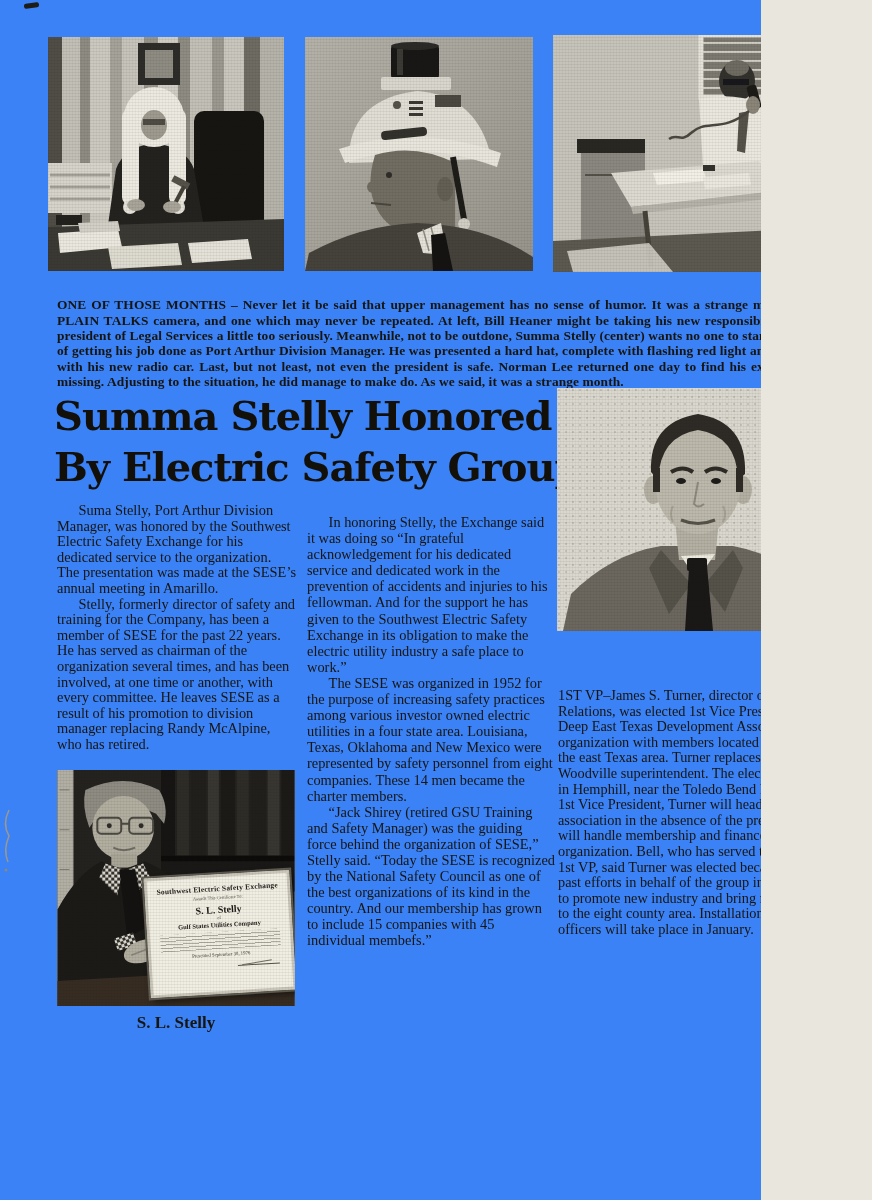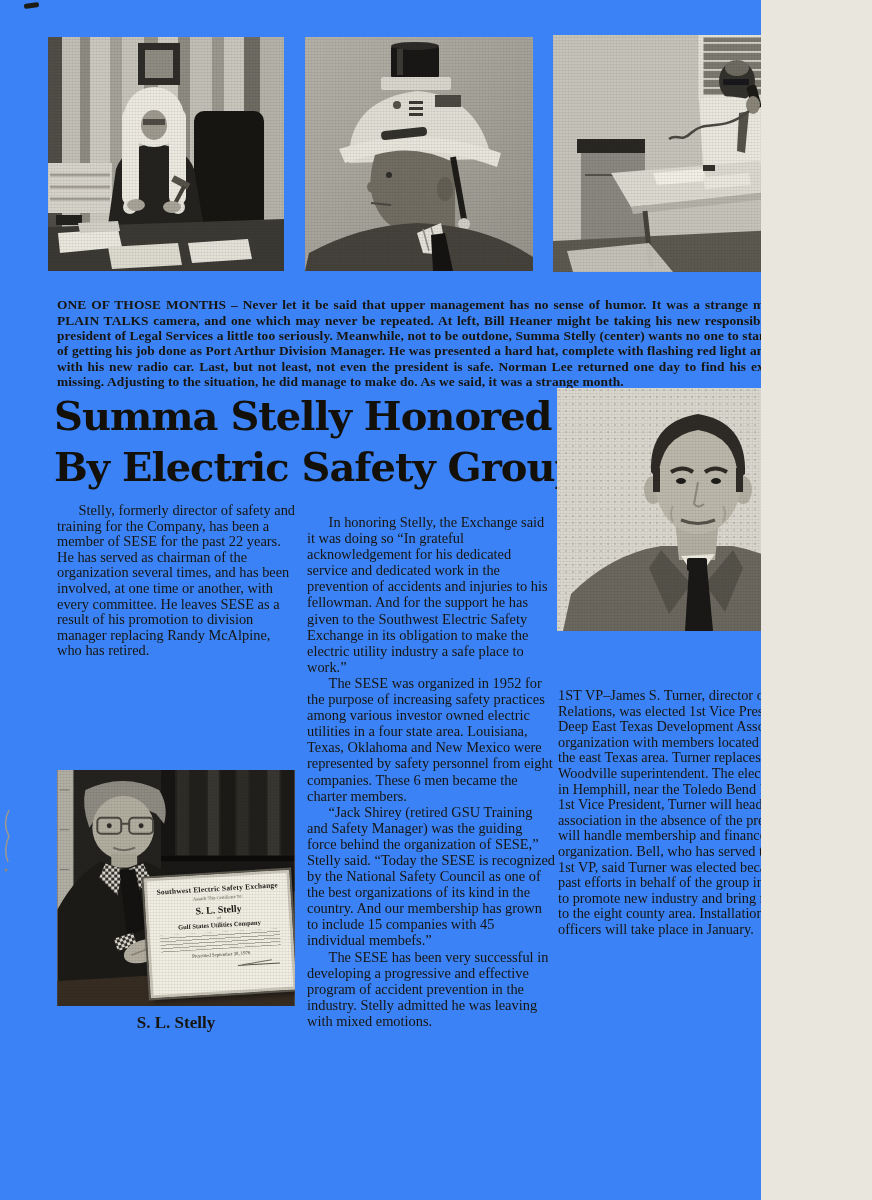--- a/index.html
+++ b/index.html
@@ -205,28 +205,28 @@
   </div>
 
   <p class="strip-caption">ONE OF THOSE MONTHS – Never let it be said that upper management has no sense of humor. It was a strange month for the PLAIN TALKS camera, and one which may never be repeated. At left, Bill Heaner might be taking his new responsibilities as vice president of Legal Services a little too seriously. Meanwhile, not to be outdone, Summa Stelly (center) wants no one to stand in his way of getting his job done as Port Arthur Division Manager. He was presented a hard hat, complete with flashing red light and siren to go with his new radio car. Last, but not least, not even the president is safe. Norman Lee returned one day to find his executive desk missing. Adjusting to the situation, he did manage to make do. As we said, it was a strange month.</p>
 
   <h1 class="headline" style="margin:0;">
     <div>Summa Stelly Honored</div>
     <div>By Electric Safety Group</div>
   </h1>
 
   <div class="col" id="col1">
+    <p>Suma Stelly, Port Arthur Division Manager, was honored by the Southwest Electric Safety Exchange for his dedicated service to the organization. The presentation was made at the SESE’s annual meeting in Amarillo.</p>
     <p>Stelly, formerly director of safety and training for the Company, has been a member of SESE for the past 22 years. He has served as chairman of the organization several times, and has been involved, at one time or another, with every committee. He leaves SESE as a result of his promotion to division manager replacing Randy McAlpine, who has retired.</p>
   </div>
 
   <div class="col" id="col2">
     <p>In honoring Stelly, the Exchange said it was doing so “In grateful acknowledgement for his dedicated service and dedicated work in the prevention of accidents and injuries to his fellowman. And for the support he has given to the Southwest Electric Safety Exchange in its obligation to make the electric utility industry a safe place to work.”</p>
-    <p>The SESE was organized in 1952 for the purpose of increasing safety practices among various investor owned electric utilities in a four state area. Louisiana, Texas, Oklahoma and New Mexico were represented by safety personnel from eight companies. These 6 men became the charter members.</p>
+    <p>The SESE was organized in 1952 for the purpose of increasing safety practices among various investor owned electric utilities in a four state area. Louisiana, Texas, Oklahoma and New Mexico were represented by safety personnel from eight companies. These 14 men became the charter members.</p>
     <p>“Jack Shirey (retired GSU Training and Safety Manager) was the guiding force behind the organization of SESE,” Stelly said. “Today the SESE is recognized by the National Safety Council as one of the best organizations of its kind in the country. And our membership has grown to include 15 companies with 45 individual membefs.”</p>
-    <p>The SESE has been very successful in developing a progressive and effective program of accident prevention in the industry. Stelly admitted he was leaving with mixed emotions.</p>
   </div>
 
   <div class="photo" id="photo-turner">
     <svg viewBox="0 0 278 243">
       <defs>
         <pattern id="dots5" width="7" height="7" patternUnits="userSpaceOnUse">
           <circle cx="2" cy="2" r="0.9" fill="#9b988f"></circle>
         </pattern>
       </defs>
       <rect width="278" height="243" fill="#dad7ce"></rect>

